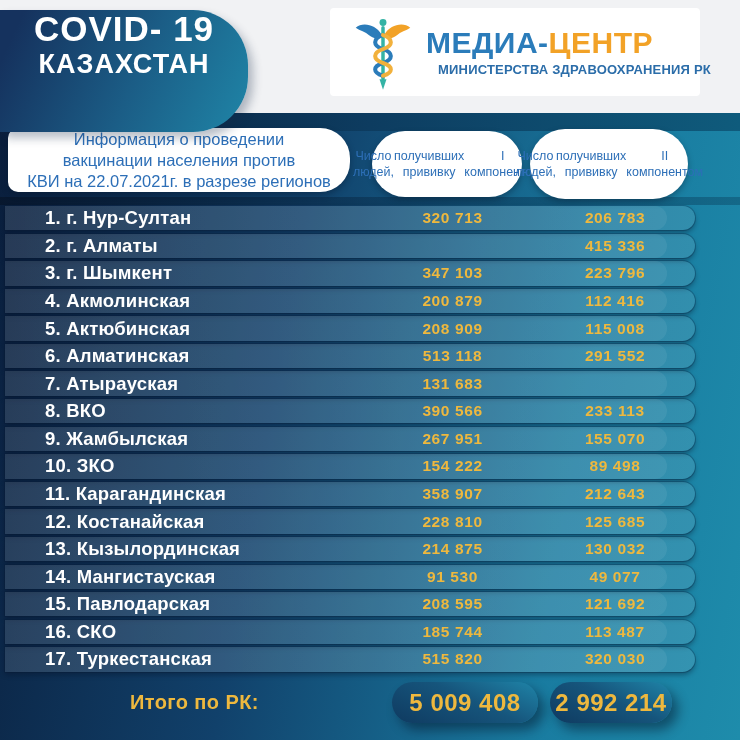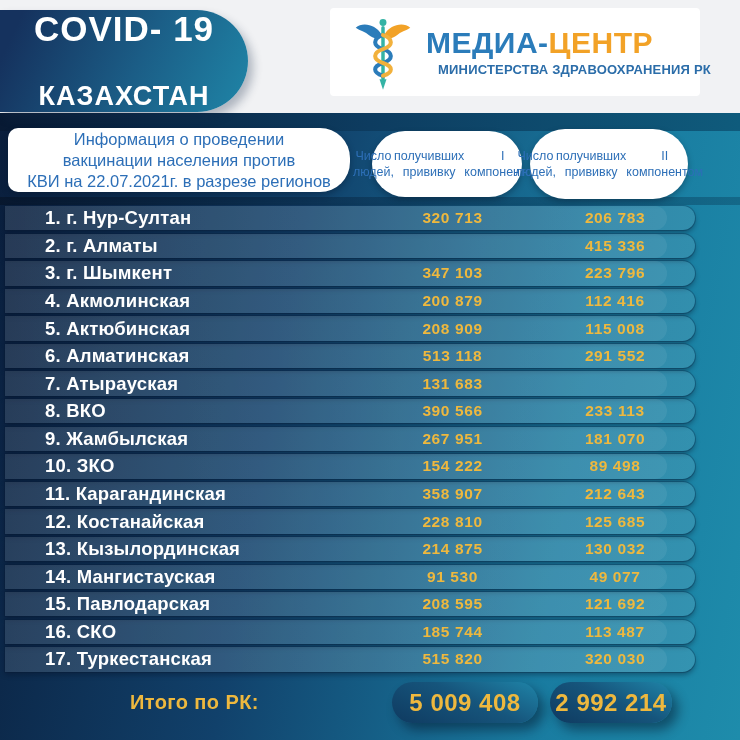--- a/index.html
+++ b/index.html
@@ -15,25 +15,25 @@
     border-radius:4px;display:flex;align-items:center;padding-left:24px;box-sizing:border-box;gap:14px;
   }
   .logo-icon{flex:0 0 auto;}
   .logo-texts{display:flex;flex-direction:column;}
   .logo-title{font-size:30px;font-weight:700;letter-spacing:.5px;line-height:32px;white-space:nowrap;}
   .logo-title .blue{color:#2b7cba;}
   .logo-title .orange{color:#f2a227;}
   .logo-subtitle{font-size:13px;font-weight:700;color:#2b6da9;letter-spacing:.2px;margin-top:3px;white-space:nowrap;padding-left:12px;}
   
   .covid-badge{
-    position:absolute;left:0;top:10px;width:248px;height:102px;
+    position:absolute;left:0;top:10px;width:248px;height:122px;
     border-radius:0 55px 55px 0;
     background:linear-gradient(115deg,#15325e 8%,#1b5d86 55%,#1f85a7 100%);
     box-shadow:5px 6px 10px rgba(20,40,70,.3);
-    display:flex;flex-direction:column;align-items:center;justify-content:space-between;
+    display:flex;flex-direction:column;align-items:center;justify-content:flex-start;
     color:#ffffff;z-index:3;
   }
   .badge-line1{font-size:35px;font-weight:700;letter-spacing:1px;line-height:38px;}
   .badge-line2{font-size:27px;font-weight:700;letter-spacing:1px;line-height:32px;}
   
   .main-bg{
     position:absolute;left:0;top:113px;width:740px;height:627px;
     background:linear-gradient(100deg,#0a1e3c 0%,#11416b 38%,#197ba0 75%,#1e8cab 100%);
   }
   .band1{position:absolute;left:0;top:0;width:740px;height:18px;
@@ -187,21 +187,21 @@
 
   <div class="row">
     <span class="row-label">8. ВКО</span>
     <span class="row-v1">390 566</span>
     <span class="row-v2">233 113</span>
   </div>
 
   <div class="row">
     <span class="row-label">9. Жамбылская</span>
     <span class="row-v1">267 951</span>
-    <span class="row-v2">181 070</span>
+    <span class="row-v2">155 070</span>
   </div>
 
   <div class="row">
     <span class="row-label">10. ЗКО</span>
     <span class="row-v1">154 222</span>
     <span class="row-v2">89 498</span>
   </div>
 
   <div class="row">
     <span class="row-label">11. Карагандинская</span>

